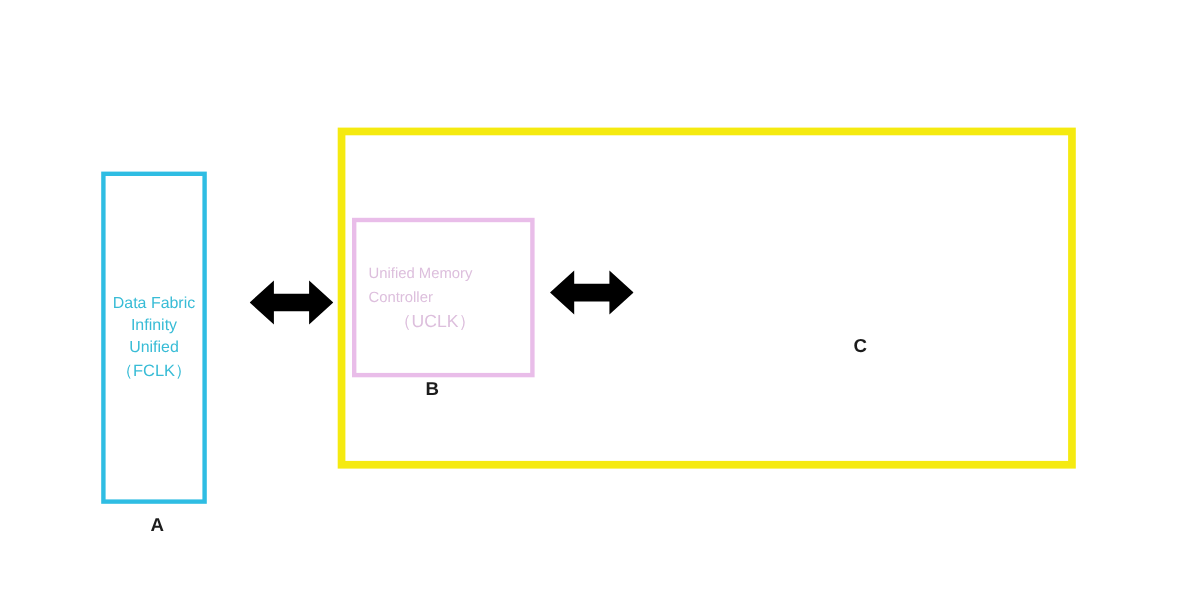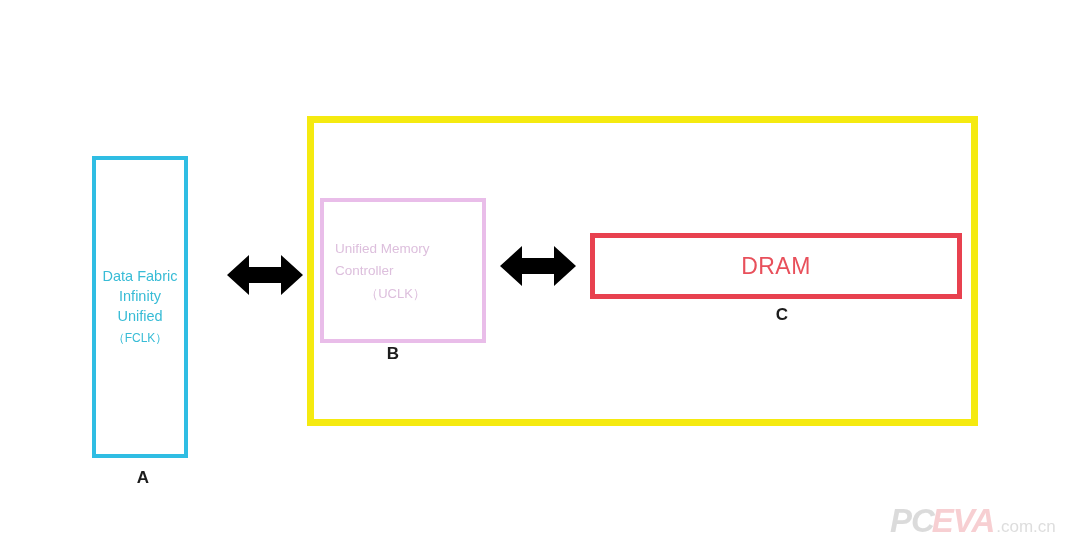--- a/index.html
+++ b/index.html
@@ -45,21 +45,21 @@
     right: 0;
     top: 50%;
     transform: translateY(-50%);
     text-align: center;
     color: #38bcd6;
     font-size: 14.5px;
     line-height: 20px;
     letter-spacing: 0px;
   }
   .blue-box-text .clk {
-    font-size: 12px;
+    font-size: 15px;
     display: block;
     margin-top: 2px;
   }
 
   
   .pink-box {
     position: absolute;
     left: 320px;
     top: 198px;
     width: 166px;
@@ -75,21 +75,21 @@
     top: 50%;
     transform: translateY(-50%);
     text-align: left;
     color: #ddbfdd;
     font-size: 13.5px;
     line-height: 22px;
   }
   .pink-box-text .clk {
     display: block;
     text-align: center;
-    font-size: 13px;
+    font-size: 16px;
     margin-right: 18px;
     margin-top: 1px;
   }
 
   
   .red-box {
     position: absolute;
     left: 590px;
     top: 233px;
     width: 372px;
@@ -180,39 +180,31 @@
   </div>
 
   <div class="pink-box">
     <div class="pink-box-text">
       <span>Unified Memory</span><br>
       <span>Controller</span>
       <span class="clk">（UCLK）</span>
     </div>
   </div>
 
-  <div class="red-box">
-    <div class="red-box-text">DRAM</div>
-  </div>
 
   <div class="arrow" id="arrow-1">
     <svg viewBox="0 0 76 44" xmlns="http://www.w3.org/2000/svg" aria-hidden="true">
       <polygon points="0,22 22,2 22,14 54,14 54,2 76,22 54,42 54,30 22,30 22,42" fill="#000000"></polygon>
     </svg>
   </div>
 
   <div class="arrow" id="arrow-2">
     <svg viewBox="0 0 76 44" xmlns="http://www.w3.org/2000/svg" aria-hidden="true">
       <polygon points="0,22 22,2 22,14 54,14 54,2 76,22 54,42 54,30 22,30 22,42" fill="#000000"></polygon>
     </svg>
   </div>
 
   <div class="callout" id="callout-a">A</div>
   <div class="callout" id="callout-b">B</div>
   <div class="callout" id="callout-c">C</div>
 
-  <div class="watermark">
-    <span class="wm-pc">PC</span>
-    <span class="wm-eva">EVA</span>
-    <span class="wm-dom">.com.cn</span>
-  </div>
 
 </div>
 
 </body></html>

